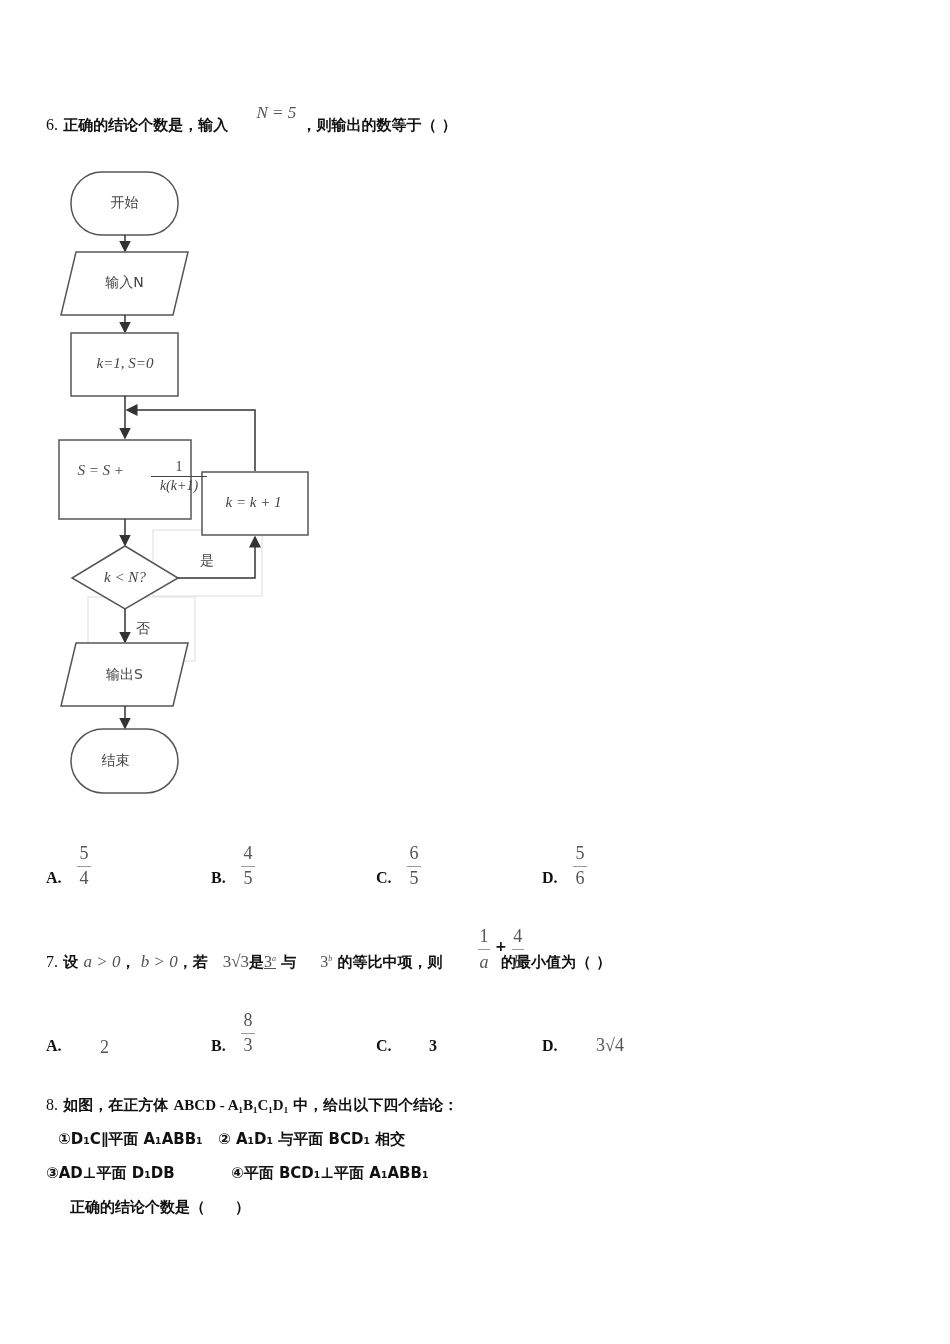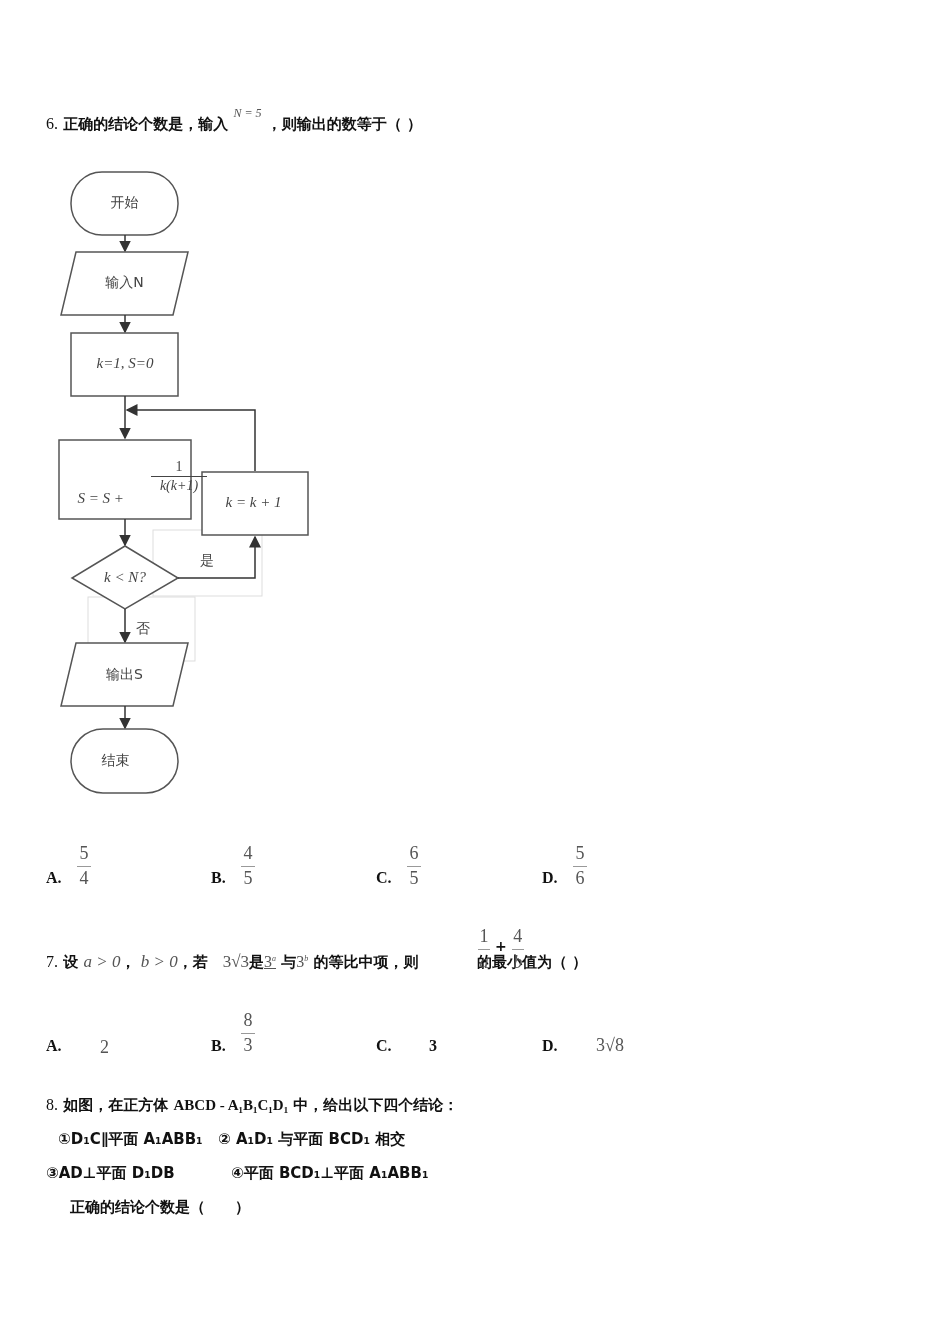--- a/index.html
+++ b/index.html
@@ -17,21 +17,21 @@
     .frac .bar { width: 14px; height: 1px; background: #999; margin: 2px 0 1px 0; }
     .fc-text { position: absolute; font-size: 14px; color: #444; text-align: center; }
     .fc-math { font-family: "Liberation Serif", serif; font-style: italic; }
   </style>
 </head>
 <body>
 
 <div class="q-line" style="top:115px;">
   <span class="q-num">6.</span>
   <span>正确的结论个数是，输入</span>
-  <span class="math" style="position:relative; top:-12px; font-size:12px;">N = 5</span>
+  <span class="math" style="position:relative; top:-12px; font-size:17px;margin-left:23px;">N = 5</span>
   <span>，则输出的数等于（ ）</span>
 </div>
 
 <div class="abs" style="left:0; top:0; width:950px; height:820px;">
   <svg width="950" height="820" style="position:absolute; left:0; top:0;">
     <defs>
       <marker id="arr" markerWidth="8" markerHeight="8" refX="7" refY="4" orient="auto">
         <path d="M0,0 L8,4 L0,8 Z" fill="#333"></path>
       </marker>
     </defs>
@@ -67,21 +67,21 @@
     <rect x="71" y="729" width="107" height="64" rx="32" ry="32" fill="#fff" stroke="#555" stroke-width="1.5"></rect>
     <line x1="90" y1="620" x2="160" y2="620" stroke="none"></line>
   </svg>
 
   <div class="fc-text" style="left:71px; top:194px; width:107px;">开始</div>
   <div class="fc-text" style="left:66px; top:274px; width:117px;">
     <span>输入N</span>
   </div>
   <div class="fc-text fc-math" style="left:71px; top:355px; width:108px; font-size:15px;">k=1, S=0</div>
 
-  <div class="fc-text fc-math" style="left:62px; top:490px; width:62px; text-align:right; font-size:15px;">S = S +</div>
+  <div class="fc-text fc-math" style="left:62px; top:462px; width:62px; text-align:right; font-size:15px;">S = S +</div>
   <div class="abs" style="left:126px; top:459px; width:58px; display:flex; flex-direction:column; align-items:center; font-family:'Liberation Serif', serif; font-style:italic; font-size:14px; color:#444;">
     <span style="font-style:normal;">1</span>
     <span style="width:56px; height:1px; background:#444; margin:1px 0;"></span>
     <span>k(k+1)</span>
   </div>
 
   <div class="fc-text fc-math" style="left:202px; top:494px; width:103px; font-size:15px;">k = k + 1</div>
   <div class="fc-text fc-math" style="left:72px; top:569px; width:106px; font-size:15px;">k &lt; N?</div>
   <div class="fc-text" style="left:196px; top:552px; width:22px;">是</div>
   <div class="fc-text" style="left:132px; top:620px; width:22px;">否</div>
@@ -117,21 +117,21 @@
     <span class="bar"></span>
     <span>6</span>
   </div>
 </div>
 
 <div class="q-line" style="top:952px;">
   <span class="q-num">7.</span>
   <span>设</span>
   <span class="math" style="font-size:17px;">a &gt; 0</span><span>，</span>
   <span class="math" style="font-size:17px;">b &gt; 0</span><span>，若</span><span class="math-up" style="font-size:17px;margin-left:15px;">3√3</span><span>是</span><span class="math-up" style="font-size:16px;text-decoration:underline;"><span>3</span><sup class="math" style="font-size:8px;">a</sup></span>
-  <span>与</span><span class="math-up" style="font-size:16px;"><span>3</span><sup class="math" style="font-size:8px;">b</sup></span>
+  <span>与</span><span class="math-up" style="font-size:16px;padding-left:24px;"><span>3</span><sup class="math" style="font-size:8px;">b</sup></span>
   <span>的等比中项，则</span>
   <span style="display:inline-block; width:48px;"></span>
   <span>的最小值为（ ）</span>
 </div>
 <div class="abs" style="left:454px; top:926px; display:flex; align-items:center;">
   <div style="display:flex; flex-direction:column; align-items:center; font-family:'Liberation Serif', serif; font-size:18px; color:#555;">
     <span>1</span>
     <span style="width:12px; height:1px; background:#999; margin:2px 0;"></span>
     <span class="math">a</span>
   </div>
@@ -151,21 +151,21 @@
   <div class="frac" style="left:240px; top:1010px;">
     <span>8</span>
     <span class="bar"></span>
     <span>3</span>
   </div>
 
   <span class="opt" style="left:376px; top:1037px;">C.</span>
   <span class="abs serif-b" style="left:405px; top:1037px; font-size:16px;">3</span>
 
   <span class="opt" style="left:542px; top:1037px;">D.</span>
-  <span class="abs math-up" style="left:572px; top:1035px; font-size:18px;">3√8</span>
+  <span class="abs math-up" style="left:572px; top:1035px; font-size:18px;">3√4</span>
 </div>
 
 <div class="q-line" style="top:1096px;">
   <span class="q-num">8.</span>
   <span>如图，在正方体 </span><span class="serif-b">ABCD - A₁B₁C₁D₁</span><span> 中，给出以下四个结论：</span>
 </div>
 <div class="q-line" style="top:1130px;margin-left:12px;">
   <span>①D₁C∥平面 A₁ABB₁</span>
 </div>
 <div class="q-line" style="top:1130px; left:218px;">

